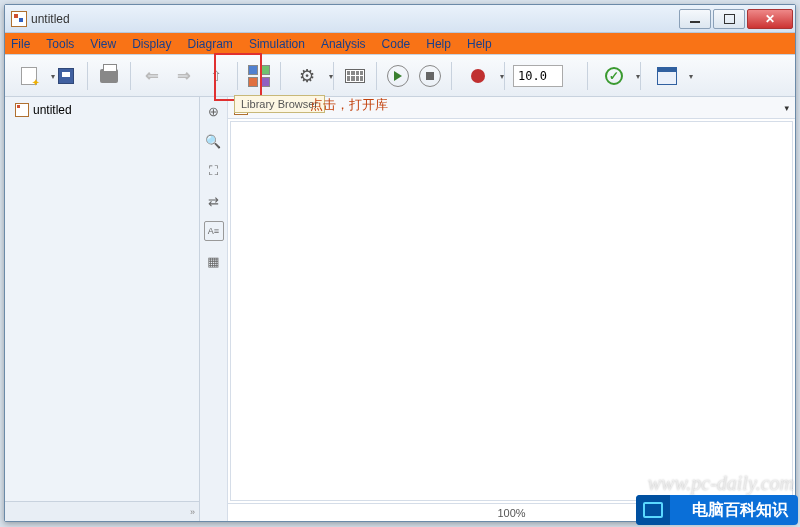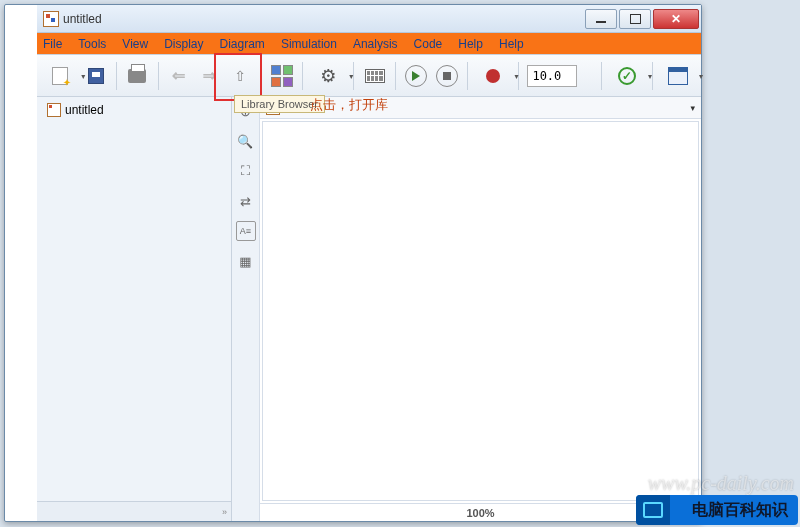--- a/index.html
+++ b/index.html
@@ -1,18 +1,18 @@
 <!DOCTYPE html>
 <html><head>
 <meta charset="utf-8">
 <style>
   * { box-sizing: border-box; margin: 0; padding: 0; }
   body { font-family: "Microsoft YaHei", "Segoe UI", Tahoma, sans-serif; font-size: 12px; background: #d8e2ec; width: 800px; height: 527px; overflow: hidden; position: relative; }
 
-  .window { width: 698px; height: 518px; margin: 4px; background: #fff; border: 1px solid #6b8aa8; border-radius: 2px; box-shadow: 0 2px 6px rgba(0,0,0,0.3); display: flex; flex-direction: column; padding-left: 32px; }
+  .window { width: 792px; height: 518px; margin: 4px; background: #fff; border: 1px solid #6b8aa8; border-radius: 2px; box-shadow: 0 2px 6px rgba(0,0,0,0.3); display: flex; flex-direction: column; }
 
   .titlebar { height: 28px; background: linear-gradient(#eaf2fb, #d6e3f2); border-bottom: 1px solid #b5c7db; display: flex; align-items: center; padding: 0 2px 0 6px; }
   .titlebar .ticon { width:16px; height:16px; margin-right:4px; display:inline-block; background:#fff; border:1px solid #b07030; position:relative; }
   .titlebar .ticon::before { content:""; position:absolute; left:2px; top:2px; width:4px; height:4px; background:#d05030;}
   .titlebar .ticon::after { content:""; position:absolute; left:7px; top:6px; width:4px; height:4px; background:#3060c0;}
   .titlebar .ttext { color:#333; }
   .winbtns { margin-left:auto; display:flex; }
   .winbtn { width:32px; height:20px; border:1px solid #8aa0b8; background:linear-gradient(#f5f8fc,#dce6f0); border-radius:2px; margin-left:2px; display:flex; align-items:center; justify-content:center; color:#444; font-weight:bold; font-size:12px;}
   .winbtn.close { background:linear-gradient(#e88,#c33); color:#fff; width:46px; border-color:#a33;}
   .winbtn.min::before{content:""; width:10px; height:2px; background:#333; margin-top:6px;}
@@ -74,30 +74,30 @@
   .rightpanel{flex:1;display:flex;flex-direction:column;}
   .itoolbar{width:28px;background:#edf2f8;border-right:1px solid #d5dde8;display:flex;flex-direction:column;align-items:center;padding:4px 0;gap:10px;}
   .itoolbar .ib{width:20px;height:20px;display:flex;align-items:center;justify-content:center;color:#666;font-size:13px;border:1px solid transparent;border-radius:2px;}
   .canvasarea{flex:1;display:flex;}
   .canvasmain{flex:1;display:flex;flex-direction:column;}
   .bcrumb{height:22px;background:#f6f8fb;border-bottom:1px solid #d5dde8;display:flex;align-items:center;padding:0 6px;gap:4px;}
   .bcrumb .sq{width:14px;height:14px;background:#fff;border:1px solid #b07030;position:relative;}
   .bcrumb .sq::before{content:"";position:absolute;left:1px;top:1px;width:3px;height:3px;background:#d05030;}
   .bcrumb::after{content:"▾";margin-left:auto;font-size:9px;color:#333;}
   .canvas{flex:1;background:#fff;border:1px solid #d5dde8;margin:2px;}
-  .zoomrow{height:18px;border-top:1px solid #d5dde8;display:flex;align-items:center;justify-content:center;font-size:11px;color:#555;font-weight:bold;}
+  .zoomrow{height:18px;border-top:1px solid #d5dde8;display:flex;align-items:center;justify-content:center;font-size:11px;color:#555;}
 
   .statusbar{height:20px;background:#f2f5f9;border-top:1px solid #c8d2de;display:flex;align-items:center;padding:0 8px;font-size:11px;color:#333;}
 
   .redbox{position:absolute;left:214px;top:53px;width:48px;height:48px;border:2px solid #e03030;pointer-events:none;}
   .tooltip{position:absolute;left:234px;top:95px;background:#fdf7e3;border:1px solid #c8b878;padding:2px 6px;font-size:11px;color:#555;}
   .anno{position:absolute;left:310px;top:96px;color:#c2410c;font-size:13px;}
 
   .wm{position:absolute;right:6px;bottom:32px;color:rgba(255,255,255,0.55);font-size:20px;font-style:italic;font-family:Georgia,serif;text-shadow:0 0 2px rgba(0,0,0,0.3);}
-  .logo{position:absolute;right:2px;bottom:2px;height:30px;background:#0a6fd8;color:#0f172a;display:flex;align-items:center;border-radius:4px;padding-right:10px;font-weight:bold;font-size:16px;gap:16px;}
+  .logo{position:absolute;right:2px;bottom:2px;height:30px;background:#0a6fd8;color:#ffffff;display:flex;align-items:center;border-radius:4px;padding-right:10px;font-weight:bold;font-size:16px;gap:16px;}
   .logo .lsq{width:34px;height:30px;background:#0050a0;display:flex;align-items:center;justify-content:center;margin-right:6px;border-radius:4px 0 0 4px;}
   .logo .lsq div{width:20px;height:16px;border:2px solid #5ad8ff;border-radius:2px;}
 </style>
 </head>
 <body>
 
 <div class="window">
   <div class="titlebar">
     <span class="ticon"></span>
     <span class="ttext">untitled</span>

